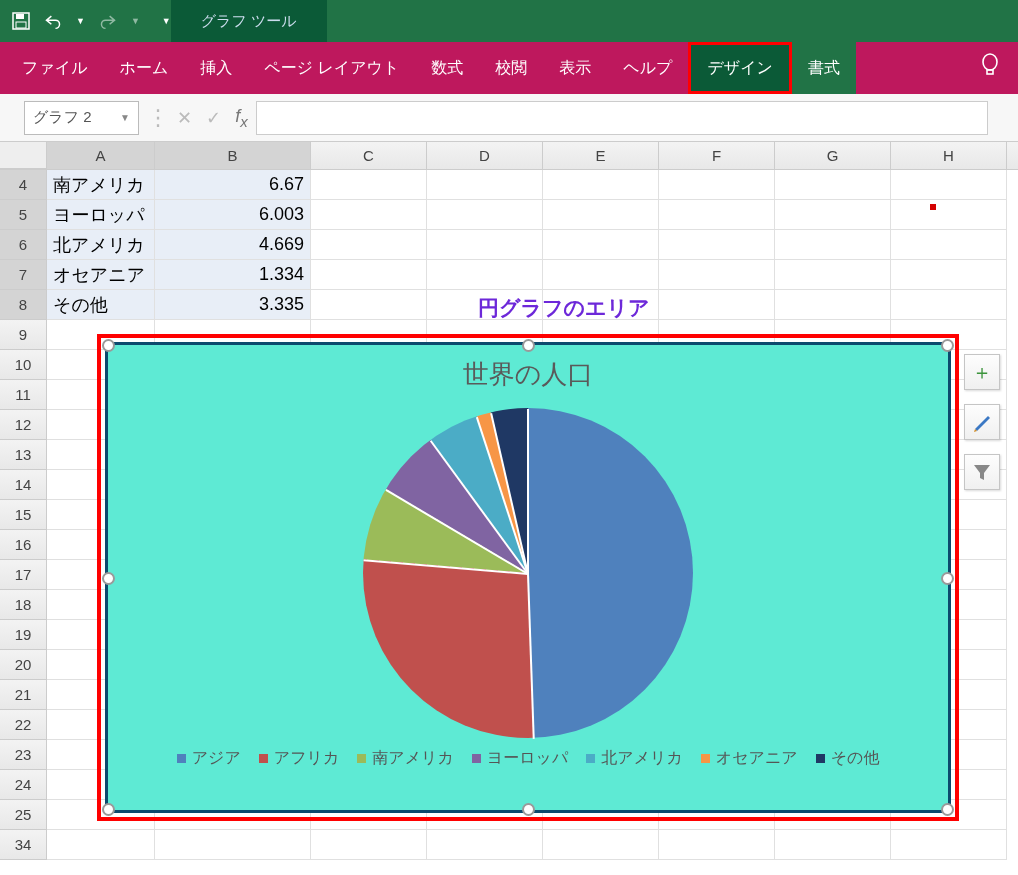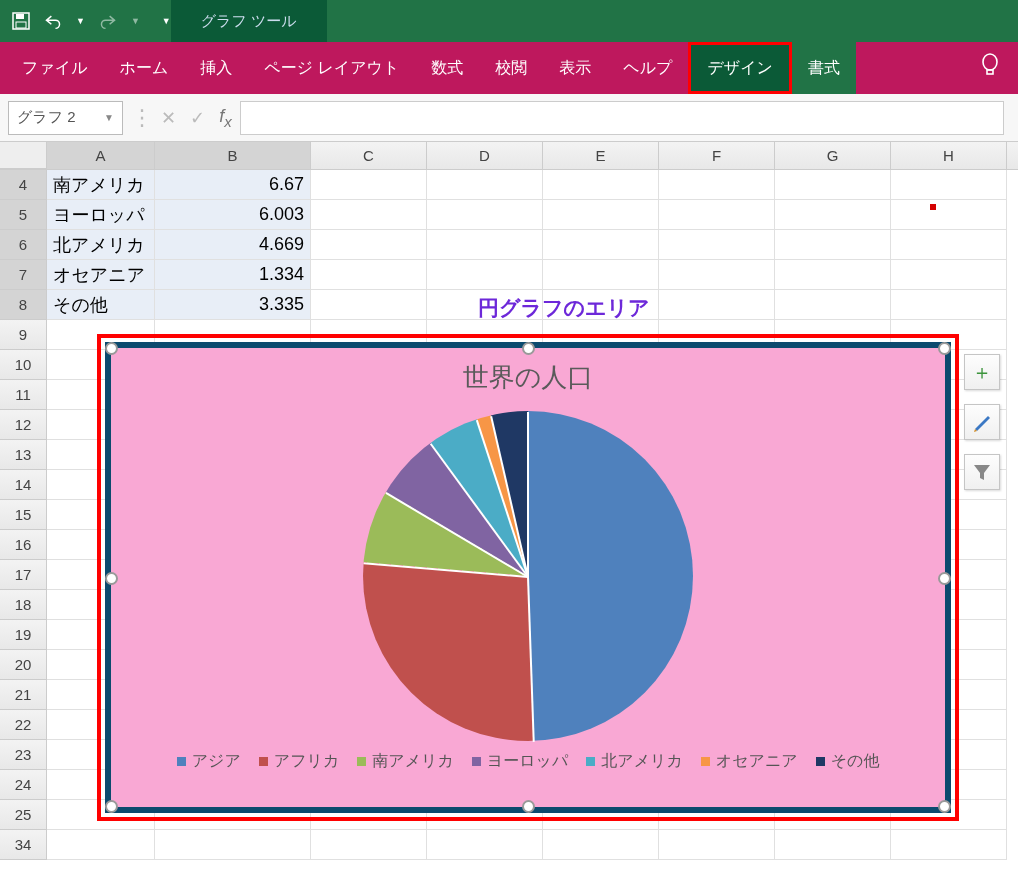--- a/index.html
+++ b/index.html
@@ -14,21 +14,21 @@
 
 
 .ribbon { background: #be185d; height: 52px; display: flex; align-items: center; color: #fff; font-size: 16px; }
 .ribbon .tab { padding: 0 16px; height: 100%; display: flex; align-items: center; cursor: pointer; white-space: nowrap; }
 .ribbon .tab.design { background: #0b5a37; }
 .ribbon .spacer { width: 6px; }
 .red-box-tab { border: 3px solid #ff0000; box-sizing: border-box; }
 .ribbon .bulb { margin-left: auto; padding: 0 18px; }
 
 
-.formula-row { display: flex; align-items: center; height: 48px; border-bottom: 1px solid #ccc; background: #f7f7f7; padding: 6px 8px; gap: 8px; }
+.formula-row { display: flex; align-items: center; height: 48px; border-bottom: 1px solid #ccc; background: #f7f7f7; padding: 6px 24px; gap: 8px; }
 .name-box { width: 115px; height: 34px; background: #fff; border: 1px solid #bbb; display: flex; align-items: center; padding: 0 8px; font-size: 15px; color: #555; position: relative; }
 .name-box .dd { margin-left: auto; color: #888; font-size: 10px; }
 .fx-group { display: flex; align-items: center; gap: 14px; color: #bbb; font-size: 18px; }
 .formula-bar-input { flex: 1; height: 34px; background: #fff; border: 1px solid #ccc; margin-right: 6px; }
 
 
 .grid-wrap { position: relative; }
 .col-headers { display: flex; height: 28px; background: linear-gradient(#f3f3f3,#e8e8e8); border-bottom: 1px solid #ccc; font-size: 15px; color: #444; }
 .corner { width: 47px; border-right: 1px solid #ccc; border-bottom: 1px solid #ccc; background: #eee; }
 .col-h { border-right: 1px solid #ccc; display: flex; align-items: center; justify-content: center; }
@@ -47,21 +47,21 @@
 .sel-range { background: #e8eef7; }
 
 
 .red-dot { position:absolute; width:6px; height:6px; background:#d40000; }
 
 
 .annotation { position: absolute; color: #6d28d9; font-weight: bold; font-size: 21px; }
 
 
 .chart-outer-red { position: absolute; border: 4px solid #ff0000; }
-.chart-box { position: absolute; background: #f9a8d4; border: 6px solid #0c4a6e; }
+.chart-box { position: absolute; background: #5eead4; border: 3px solid #0c4a6e; }
 .chart-box .handle { position: absolute; width: 13px; height: 13px; border: 2px solid #9a9a9a; border-radius: 50%; background: #fff; }
 .chart-title { text-align: center; font-size: 26px; color: #5a5a5a; margin-top: 12px; font-family: "Yu Gothic","Meiryo",sans-serif; }
 
 
 .pie-wrap { position: relative; width: 330px; height: 330px; margin: 16px auto 0; border-radius: 50%; }
 .chart-legend { display: flex; flex-wrap: wrap; justify-content: center; gap: 8px 18px; padding: 10px 20px; font-size: 16px; color: #555; }
 .chart-legend .item { display: flex; align-items: center; gap: 6px; }
 .chart-legend .sw { width: 9px; height: 9px; }
 
 

